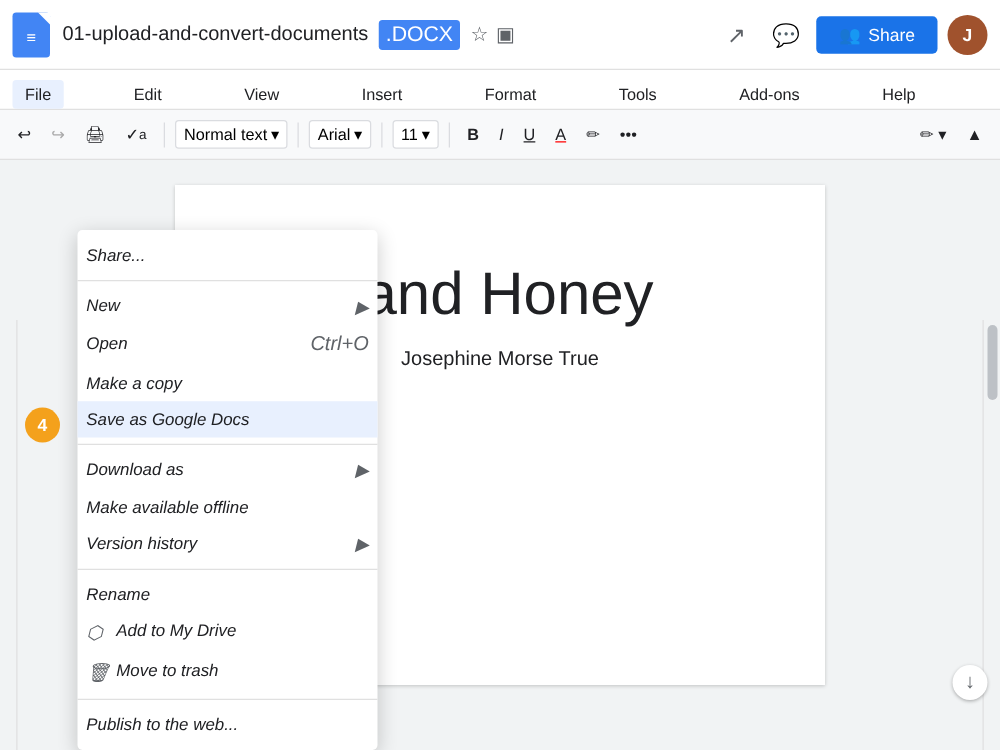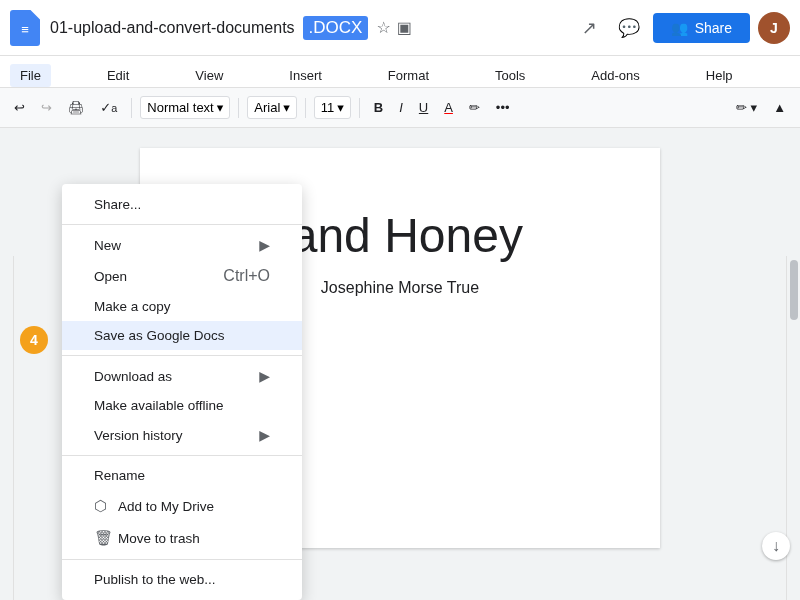--- a/index.html
+++ b/index.html
@@ -123,26 +123,26 @@
       top: 56px; left: 62px;
       background: white;
       border-radius: 4px;
       box-shadow: 0 4px 16px rgba(0,0,0,0.2);
       width: 240px;
       padding: 6px 0;
       z-index: 100;
     }
     .dd-item {
       display: flex;
-      align-items: center;
-      padding: 7px 32px;
+      padding: 7px 7px;
       font-size: 13.5px;
       color: #202124;
       cursor: pointer;
       position: relative;
+      font-style: italic;
     }
     .dd-item.highlighted { background: #e8f0fe; }
     .dd-item .shortcut {
       margin-left: auto;
       color: #5f6368;
       font-size: 16px;
     }
     .dd-item .arrow {
       margin-left: auto;
       color: #5f6368;

